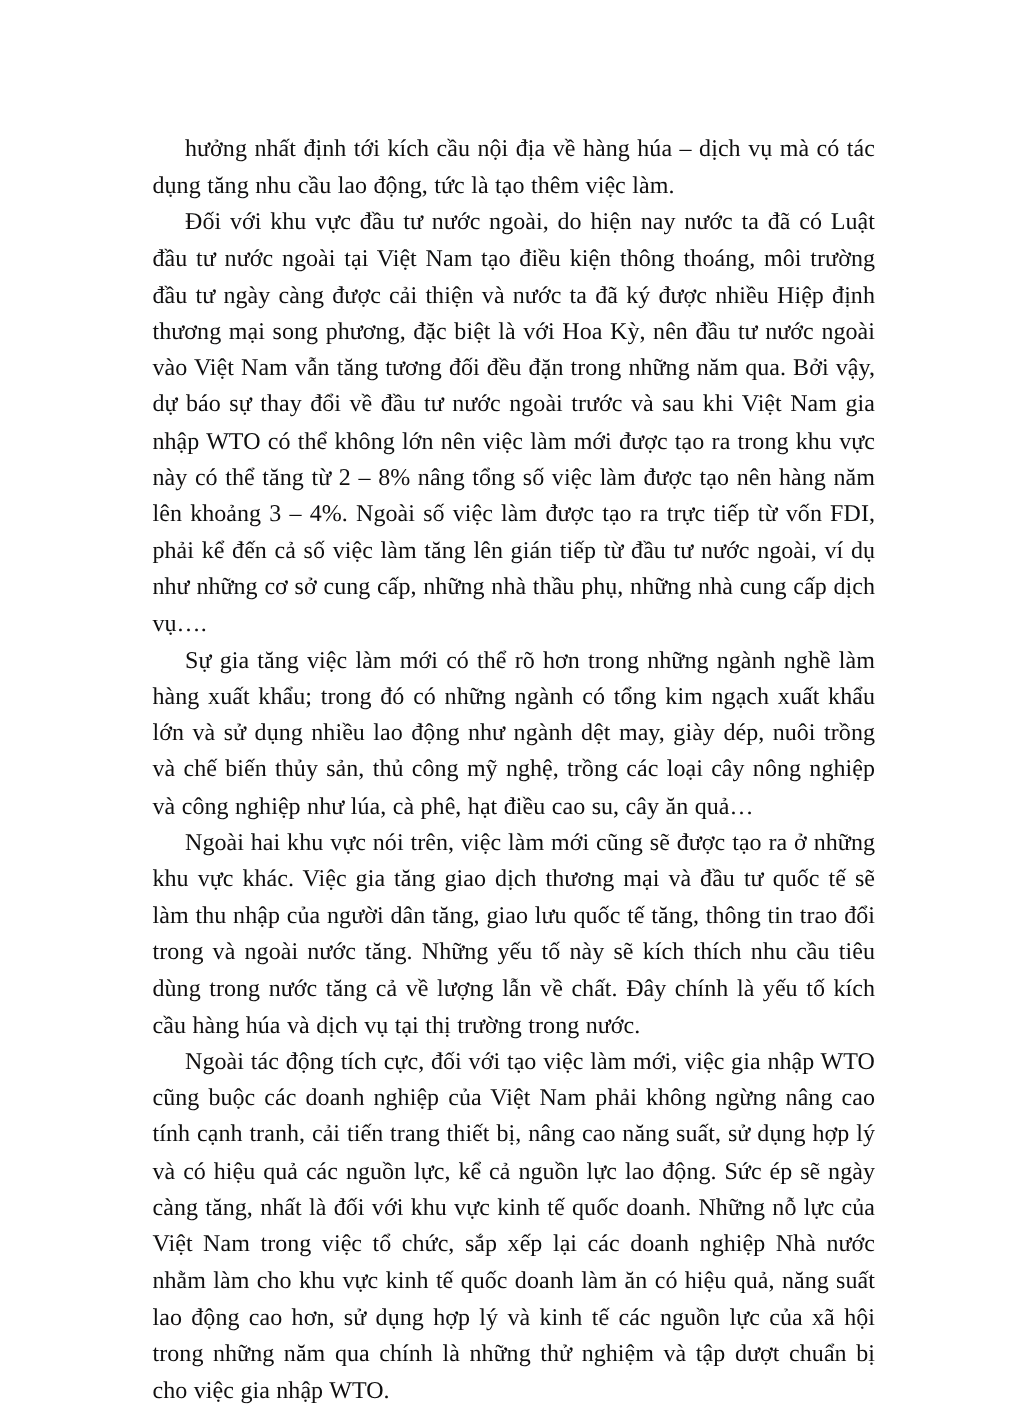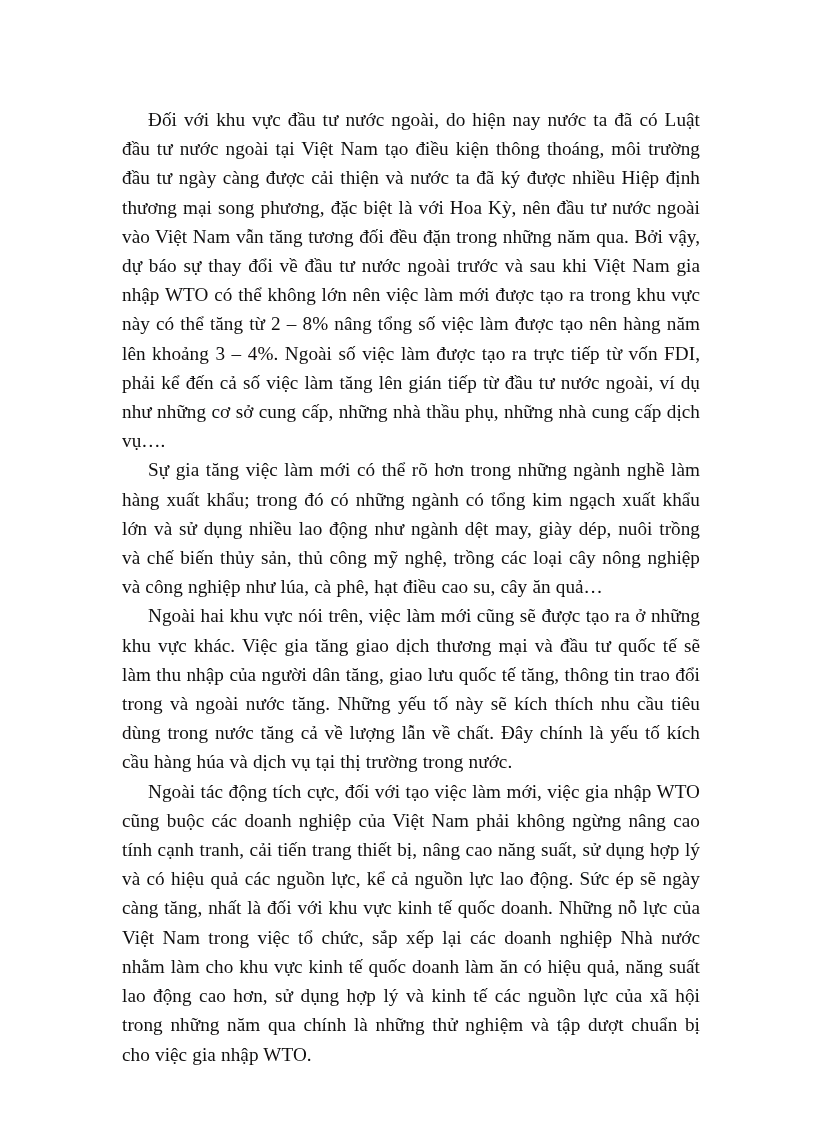--- a/index.html
+++ b/index.html
@@ -46,19 +46,20 @@
   
   .doc-paragraph:last-child {
     margin-bottom: 0;
   }
 </style>
 </head>
 <body>
 
 <div class="page">
   <div class="text-column">
+    <p class="doc-paragraph">hưởng nhất định tới kích cầu nội địa về hàng húa – dịch vụ mà có tác dụng tăng nhu cầu lao động, tức là tạo thêm việc làm.</p>
     <p class="doc-paragraph">Đối với khu vực đầu tư nước ngoài, do hiện nay nước ta đã có Luật đầu tư nước ngoài tại Việt Nam tạo điều kiện thông thoáng, môi trường đầu tư ngày càng được cải thiện và nước ta đã ký được nhiều Hiệp định thương mại song phương, đặc biệt là với Hoa Kỳ, nên đầu tư nước ngoài vào Việt Nam vẫn tăng tương đối đều đặn trong những năm qua. Bởi vậy, dự báo sự thay đổi về đầu tư nước ngoài trước và sau khi Việt Nam gia nhập WTO có thể không lớn nên việc làm mới được tạo ra trong khu vực này có thể tăng từ 2 – 8% nâng tổng số việc làm được tạo nên hàng năm lên khoảng 3 – 4%. Ngoài số việc làm được tạo ra trực tiếp từ vốn FDI, phải kể đến cả số việc làm tăng lên gián tiếp từ đầu tư nước ngoài, ví dụ như những cơ sở cung cấp, những nhà thầu phụ, những nhà cung cấp dịch vụ….</p>
     <p class="doc-paragraph">Sự gia tăng việc làm mới có thể rõ hơn trong những ngành nghề làm hàng xuất khẩu; trong đó có những ngành có tổng kim ngạch xuất khẩu lớn và sử dụng nhiều lao động như ngành dệt may, giày dép, nuôi trồng và chế biến thủy sản, thủ công mỹ nghệ, trồng các loại cây nông nghiệp và công nghiệp như lúa, cà phê, hạt điều cao su, cây ăn quả…</p>
     <p class="doc-paragraph">Ngoài hai khu vực nói trên, việc làm mới cũng sẽ được tạo ra ở những khu vực khác. Việc gia tăng giao dịch thương mại và đầu tư quốc tế sẽ làm thu nhập của người dân tăng, giao lưu quốc tế tăng, thông tin trao đổi trong và ngoài nước tăng. Những yếu tố này sẽ kích thích nhu cầu tiêu dùng trong nước tăng cả về lượng lẫn về chất. Đây chính là yếu tố kích cầu hàng húa và dịch vụ tại thị trường trong nước.</p>
     <p class="doc-paragraph">Ngoài tác động tích cực, đối với tạo việc làm mới, việc gia nhập WTO cũng buộc các doanh nghiệp của Việt Nam phải không ngừng nâng cao tính cạnh tranh, cải tiến trang thiết bị, nâng cao năng suất, sử dụng hợp lý và có hiệu quả các nguồn lực, kể cả nguồn lực lao động. Sức ép sẽ ngày càng tăng, nhất là đối với khu vực kinh tế quốc doanh. Những nỗ lực của Việt Nam trong việc tổ chức, sắp xếp lại các doanh nghiệp Nhà nước nhằm làm cho khu vực kinh tế quốc doanh làm ăn có hiệu quả, năng suất lao động cao hơn, sử dụng hợp lý và kinh tế các nguồn lực của xã hội trong những năm qua chính là những thử nghiệm và tập dượt chuẩn bị cho việc gia nhập WTO.</p>
 
   </div>
 </div>
 
 </body></html>

